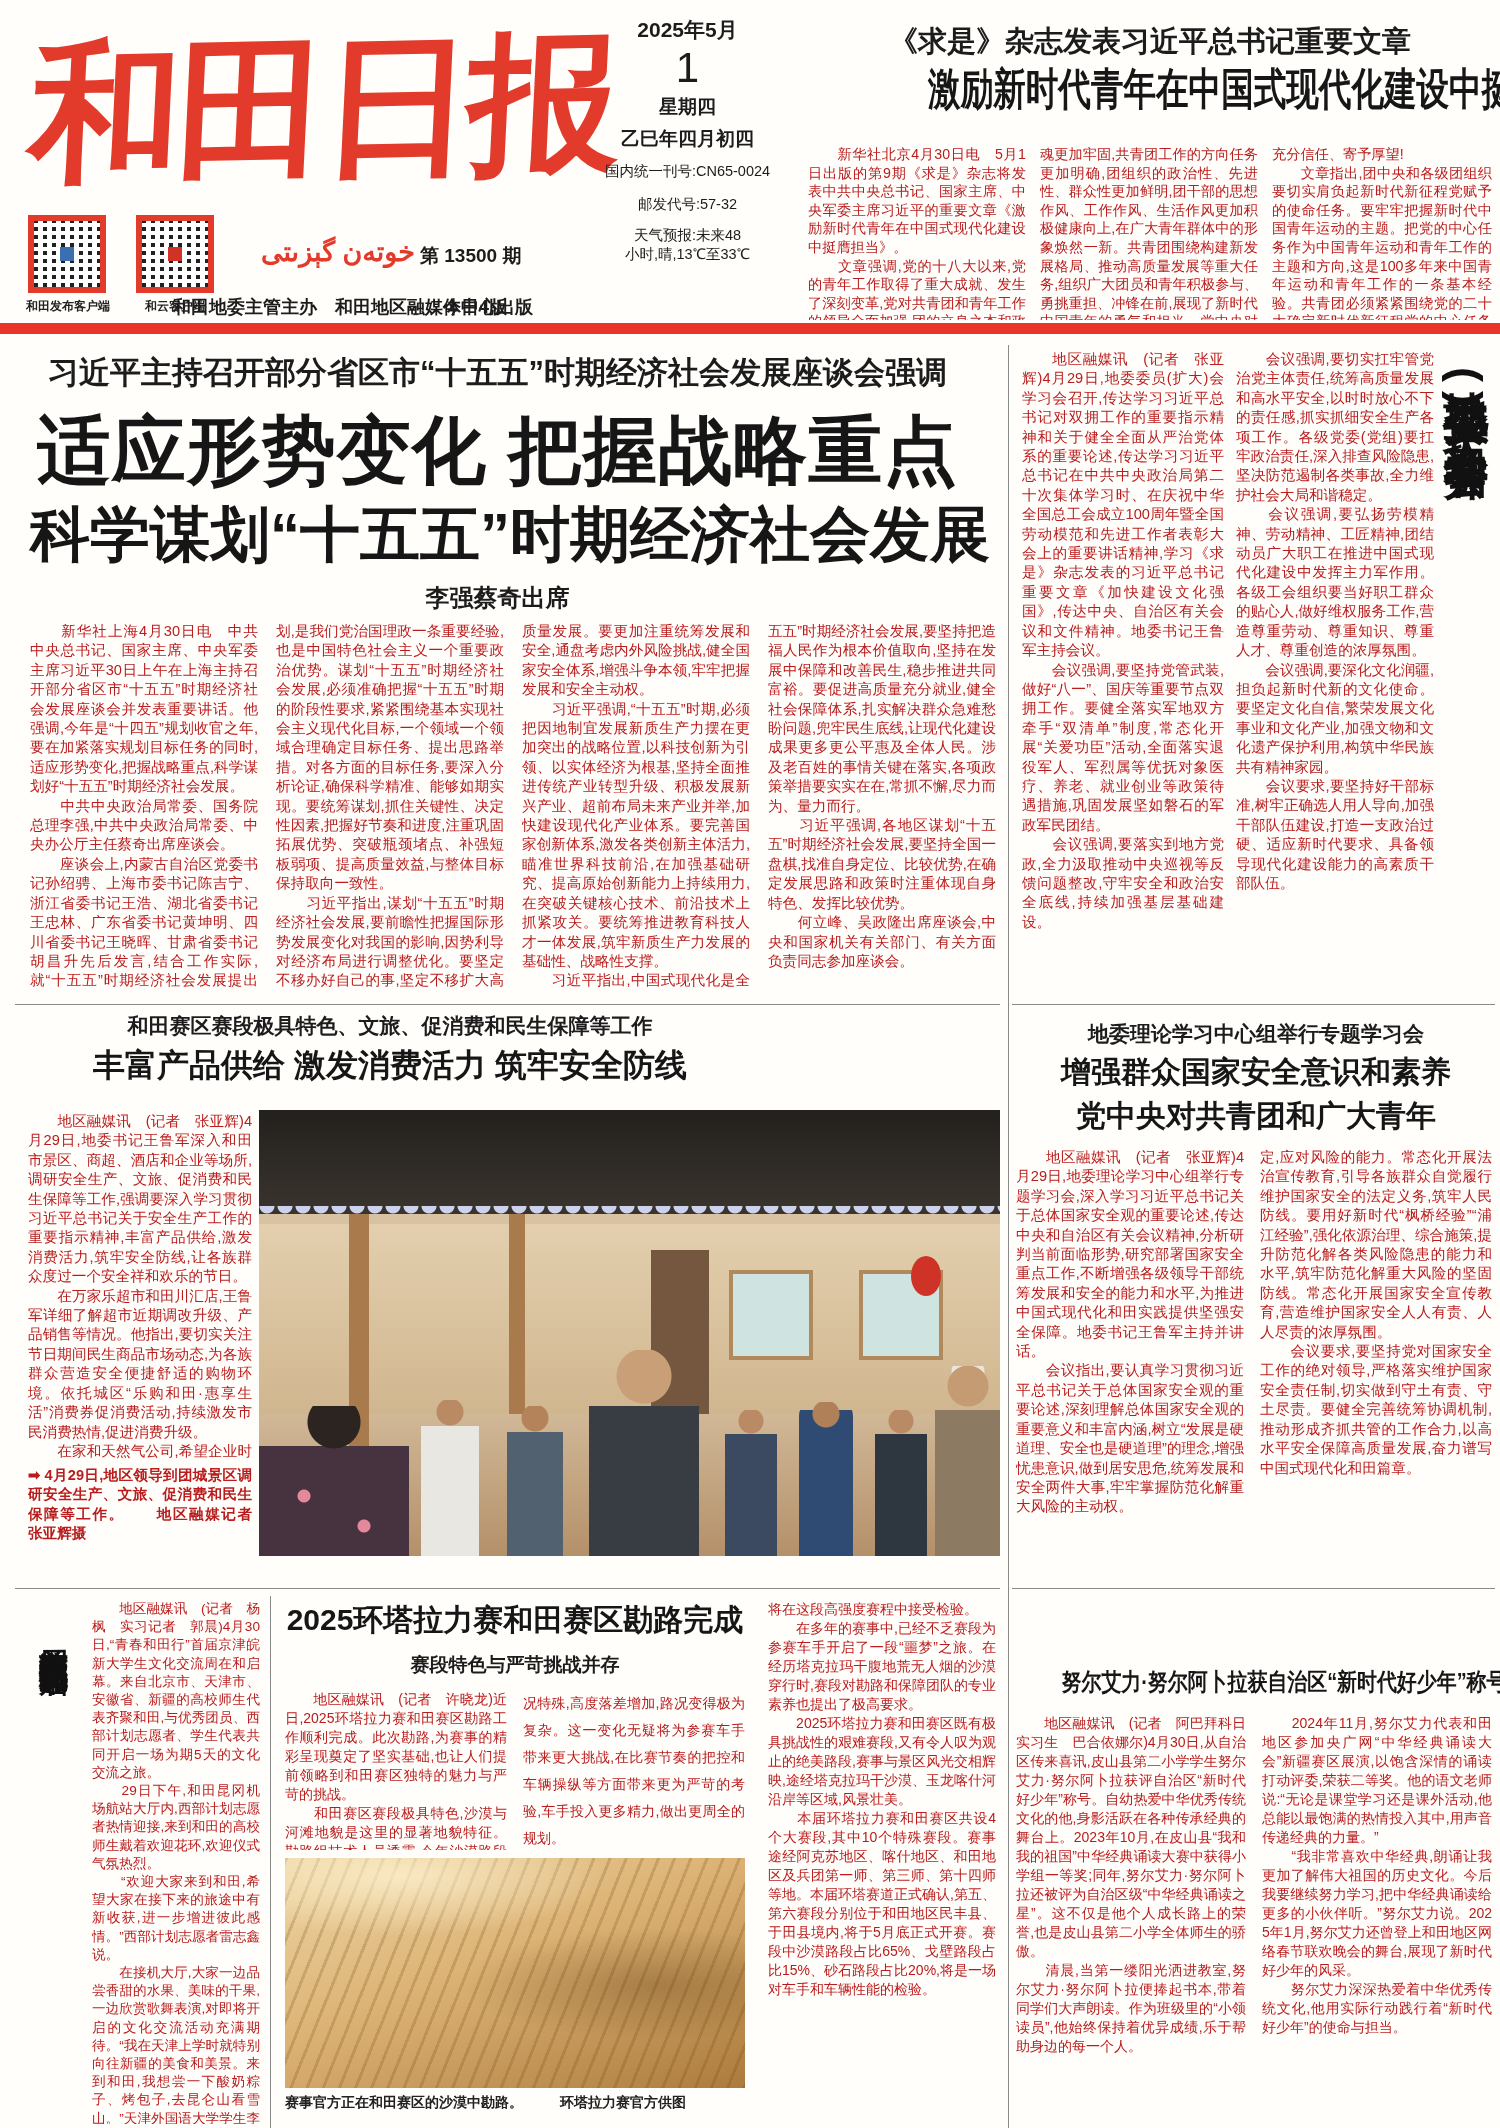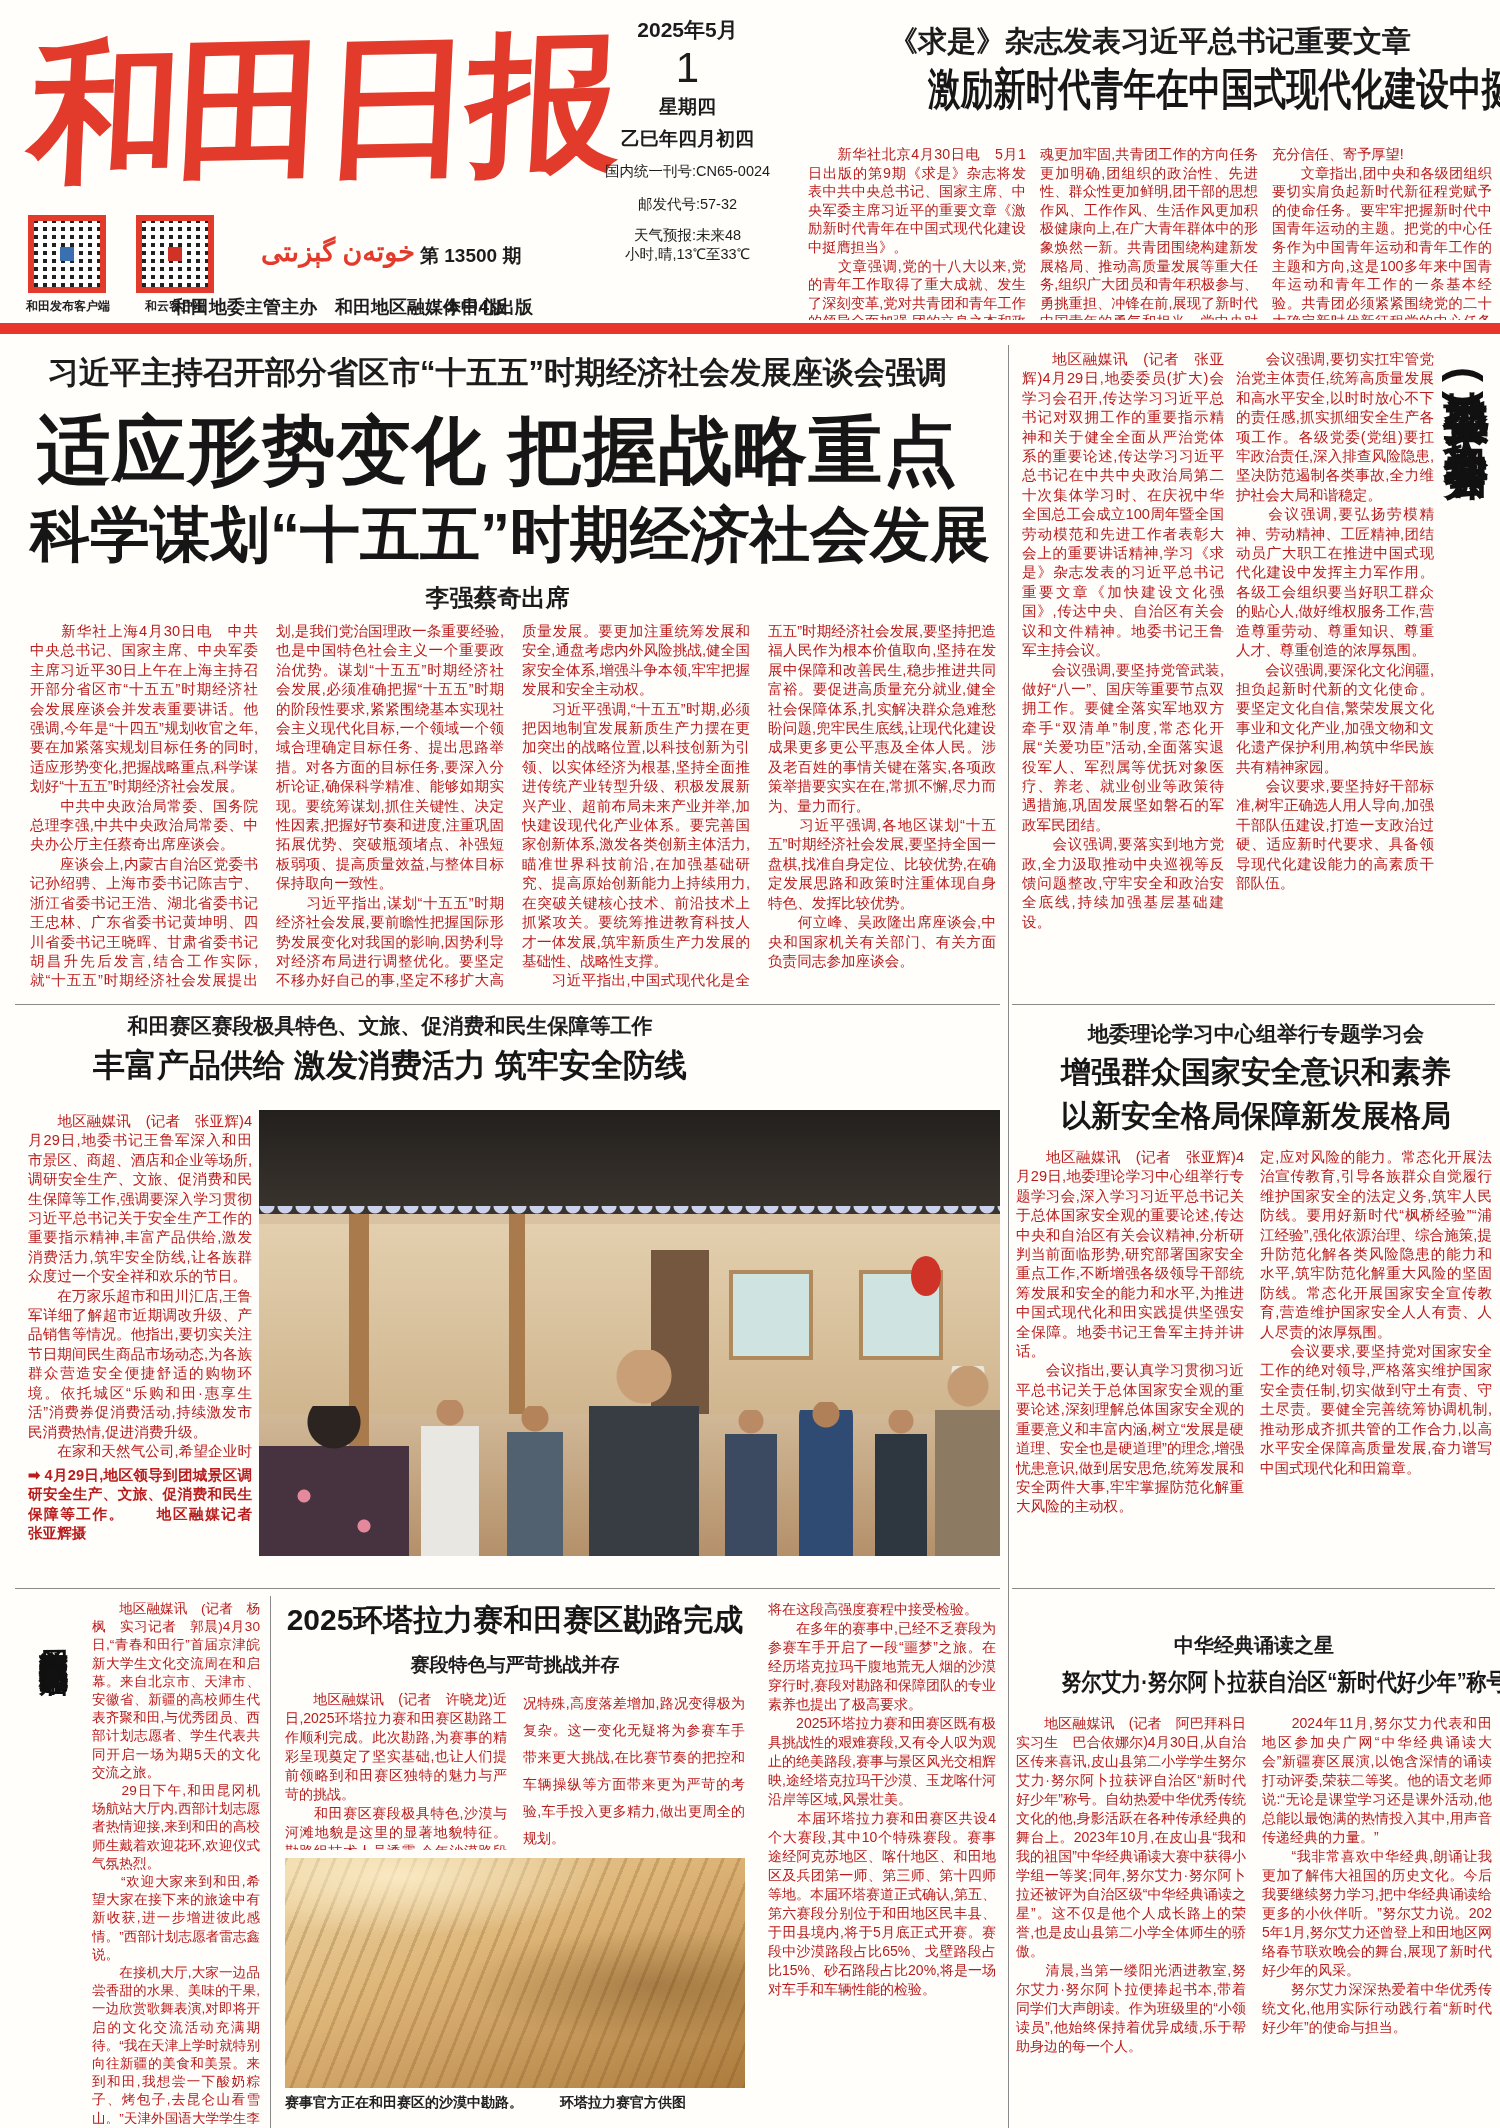--- a/index.html
+++ b/index.html
@@ -154,21 +154,21 @@
     <div class="person" style="left:248px;top:296px;width:56px;height:150px;background:radial-gradient(circle at 50% 12px,#b48359 0 13px,transparent 14px),linear-gradient(transparent 0 26px,#51616f 26px)"></div>
     <div class="person" style="left:330px;top:240px;width:110px;height:206px;background:radial-gradient(circle at 50% 26px,#c99f78 0 27px,transparent 28px),linear-gradient(transparent 0 56px,#383d44 56px)"></div>
     <div class="person" style="left:466px;top:300px;width:52px;height:146px;background:radial-gradient(circle at 50% 11px,#b98a64 0 12px,transparent 13px),linear-gradient(transparent 0 24px,#3c4a61 24px)"></div>
     <div class="person" style="left:540px;top:292px;width:54px;height:154px;background:radial-gradient(circle at 50% 12px,#b08058 0 13px,transparent 14px),linear-gradient(transparent 0 8px,#2f4a73 8px)"></div>
     <div class="person" style="left:616px;top:300px;width:52px;height:146px;background:radial-gradient(circle at 50% 11px,#b98a64 0 12px,transparent 13px),linear-gradient(transparent 0 24px,#2e3640 24px)"></div>
     <div class="person" style="left:676px;top:256px;width:66px;height:190px;background:radial-gradient(circle at 50% 20px,#c59b73 0 20px,transparent 21px),radial-gradient(circle at 50% 6px,#eae6dc 0 16px,transparent 17px),linear-gradient(transparent 0 44px,#8c7a62 44px)"></div>
   </div>
 
   <div class="abs ctr b" style="left:1016px;top:1020px;width:480px;font-size:21px">地委理论学习中心组举行专题学习会</div>
   <div class="abs ctr hl nowrap" style="left:1016px;top:1052px;width:480px;font-size:30px">增强群众国家安全意识和素养</div>
-  <div class="abs ctr hl nowrap" style="left:1016px;top:1096px;width:480px;font-size:30px">以新安全格局保障新发展格局</div>
+  <div class="abs ctr hl nowrap" style="left:1016px;top:1096px;width:480px;font-size:30px">党中央对共青团和广大青年</div>
   <div class="abs coltxt" style="left:1016px;top:1148px;width:228px;height:434px">　　地区融媒讯　(记者　张亚辉)4月29日,地委理论学习中心组举行专题学习会,深入学习习近平总书记关于总体国家安全观的重要论述,传达中央和自治区有关会议精神,分析研判当前面临形势,研究部署国家安全重点工作,不断增强各级领导干部统筹发展和安全的能力和水平,为推进中国式现代化和田实践提供坚强安全保障。地委书记王鲁军主持并讲话。
 　　会议指出,要认真学习贯彻习近平总书记关于总体国家安全观的重要论述,深刻理解总体国家安全观的重要意义和丰富内涵,树立“发展是硬道理、安全也是硬道理”的理念,增强忧患意识,做到居安思危,统筹发展和安全两件大事,牢牢掌握防范化解重大风险的主动权。</div>
   <div class="abs coltxt" style="left:1260px;top:1148px;width:232px;height:434px">定,应对风险的能力。常态化开展法治宣传教育,引导各族群众自觉履行维护国家安全的法定义务,筑牢人民防线。要用好新时代“枫桥经验”“浦江经验”,强化依源治理、综合施策,提升防范化解各类风险隐患的能力和水平,筑牢防范化解重大风险的坚固防线。常态化开展国家安全宣传教育,营造维护国家安全人人有责、人人尽责的浓厚氛围。
 　　会议要求,要坚持党对国家安全工作的绝对领导,严格落实维护国家安全责任制,切实做到守土有责、守土尽责。要健全完善统筹协调机制,推动形成齐抓共管的工作合力,以高水平安全保障高质量发展,奋力谱写中国式现代化和田篇章。</div>
 
   <div class="abs rule" style="left:15px;top:1588px;width:985px;height:1px"></div>
   <div class="abs rule" style="left:1012px;top:1588px;width:483px;height:1px"></div>
 
   <div class="abs vtitle" style="left:24px;top:1625px;width:50px;height:496px;font-size:29px;letter-spacing:1px">首届京津皖新大学生文化交流周在和启幕</div>
   <div class="abs coltxt" style="left:92px;top:1600px;width:168px;height:524px;font-size:13.6px;line-height:18.2px">　　地区融媒讯　(记者　杨枫　实习记者　郭晨)4月30日,“青春和田行”首届京津皖新大学生文化交流周在和启幕。来自北京市、天津市、安徽省、新疆的高校师生代表齐聚和田,与优秀团员、西部计划志愿者、学生代表共同开启一场为期5天的文化交流之旅。
@@ -186,21 +186,20 @@
 　　从河滩区到沙漠区的转场赛段,是考验参赛车手们意志与技术的又一难关。该赛段长距离的特点,对赛车的可靠性和车</div>
   <div class="abs coltxt" style="left:768px;top:1600px;width:228px;height:490px;font-size:14px;line-height:19px">将在这段高强度赛程中接受检验。
 　　在多年的赛事中,已经不乏赛段为参赛车手开启了一段“噩梦”之旅。在经历塔克拉玛干腹地荒无人烟的沙漠穿行时,赛段对勘路和保障团队的专业素养也提出了极高要求。
 　　2025环塔拉力赛和田赛区既有极具挑战性的艰难赛段,又有令人叹为观止的绝美路段,赛事与景区风光交相辉映,途经塔克拉玛干沙漠、玉龙喀什河沿岸等区域,风景壮美。
 　　本届环塔拉力赛和田赛区共设4个大赛段,其中10个特殊赛段。赛事途经阿克苏地区、喀什地区、和田地区及兵团第一师、第三师、第十四师等地。本届环塔赛道正式确认,第五、第六赛段分别位于和田地区民丰县、于田县境内,将于5月底正式开赛。赛段中沙漠路段占比65%、戈壁路段占比15%、砂石路段占比20%,将是一场对车手和车辆性能的检验。</div>
 
   <div id="photo2"></div>
   <div class="abs capline" style="left:285px;top:2094px">赛事官方正在和田赛区的沙漠中勘路。</div>
   <div class="abs capline" style="left:560px;top:2094px">环塔拉力赛官方供图</div>
 
-  <div class="abs ctr b" style="left:1016px;top:1632px;width:476px;font-size:20px">中华经典诵读之星</div>
   <div class="abs ctr" style="left:1016px;top:1666px;width:476px;height:34px">
     <span class="scale hl" style="font-size:24px;transform:scaleX(0.83)">努尔艾力·努尔阿卜拉获自治区“新时代好少年”称号</span>
   </div>
   <div class="abs coltxt" style="left:1016px;top:1714px;width:230px;height:414px;font-size:14px;line-height:19px">　　地区融媒讯　(记者　阿巴拜科日　实习生　巴合依娜尔)4月30日,从自治区传来喜讯,皮山县第二小学学生努尔艾力·努尔阿卜拉获评自治区“新时代好少年”称号。自幼热爱中华优秀传统文化的他,身影活跃在各种传承经典的舞台上。2023年10月,在皮山县“我和我的祖国”中华经典诵读大赛中获得小学组一等奖;同年,努尔艾力·努尔阿卜拉还被评为自治区级“中华经典诵读之星”。这不仅是他个人成长路上的荣誉,也是皮山县第二小学全体师生的骄傲。
 　　清晨,当第一缕阳光洒进教室,努尔艾力·努尔阿卜拉便捧起书本,带着同学们大声朗读。作为班级里的“小领读员”,他始终保持着优异成绩,乐于帮助身边的每一个人。</div>
   <div class="abs coltxt" style="left:1262px;top:1714px;width:230px;height:414px;font-size:14px;line-height:19px">　　2024年11月,努尔艾力代表和田地区参加央广网“中华经典诵读大会”新疆赛区展演,以饱含深情的诵读打动评委,荣获二等奖。他的语文老师说:“无论是课堂学习还是课外活动,他总能以最饱满的热情投入其中,用声音传递经典的力量。”
 　　“我非常喜欢中华经典,朗诵让我更加了解伟大祖国的历史文化。今后我要继续努力学习,把中华经典诵读给更多的小伙伴听。”努尔艾力说。2025年1月,努尔艾力还曾登上和田地区网络春节联欢晚会的舞台,展现了新时代好少年的风采。
 　　努尔艾力深深热爱着中华优秀传统文化,他用实际行动践行着“新时代好少年”的使命与担当。</div>
 
 </div>

